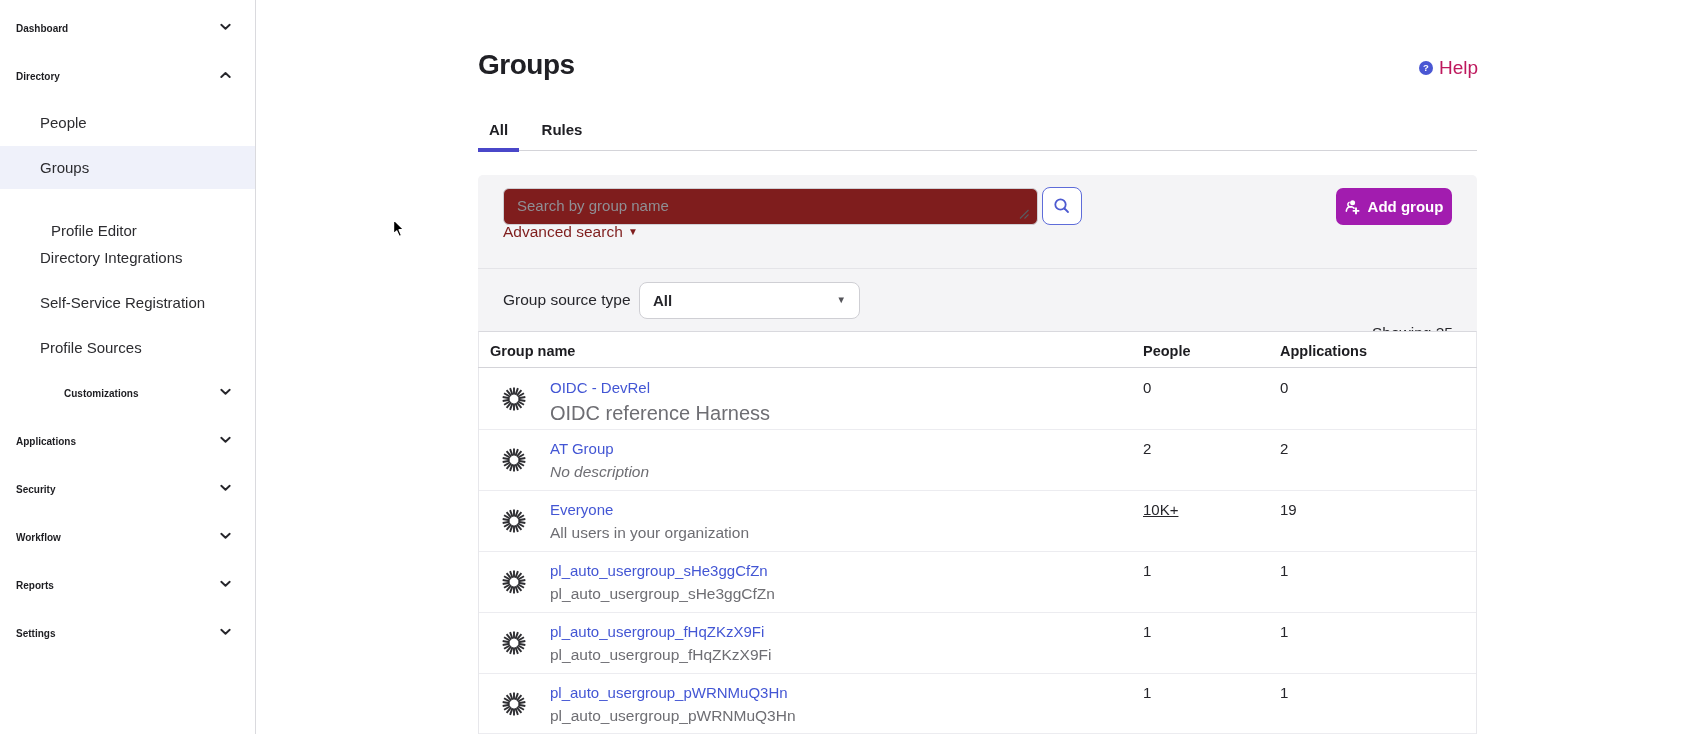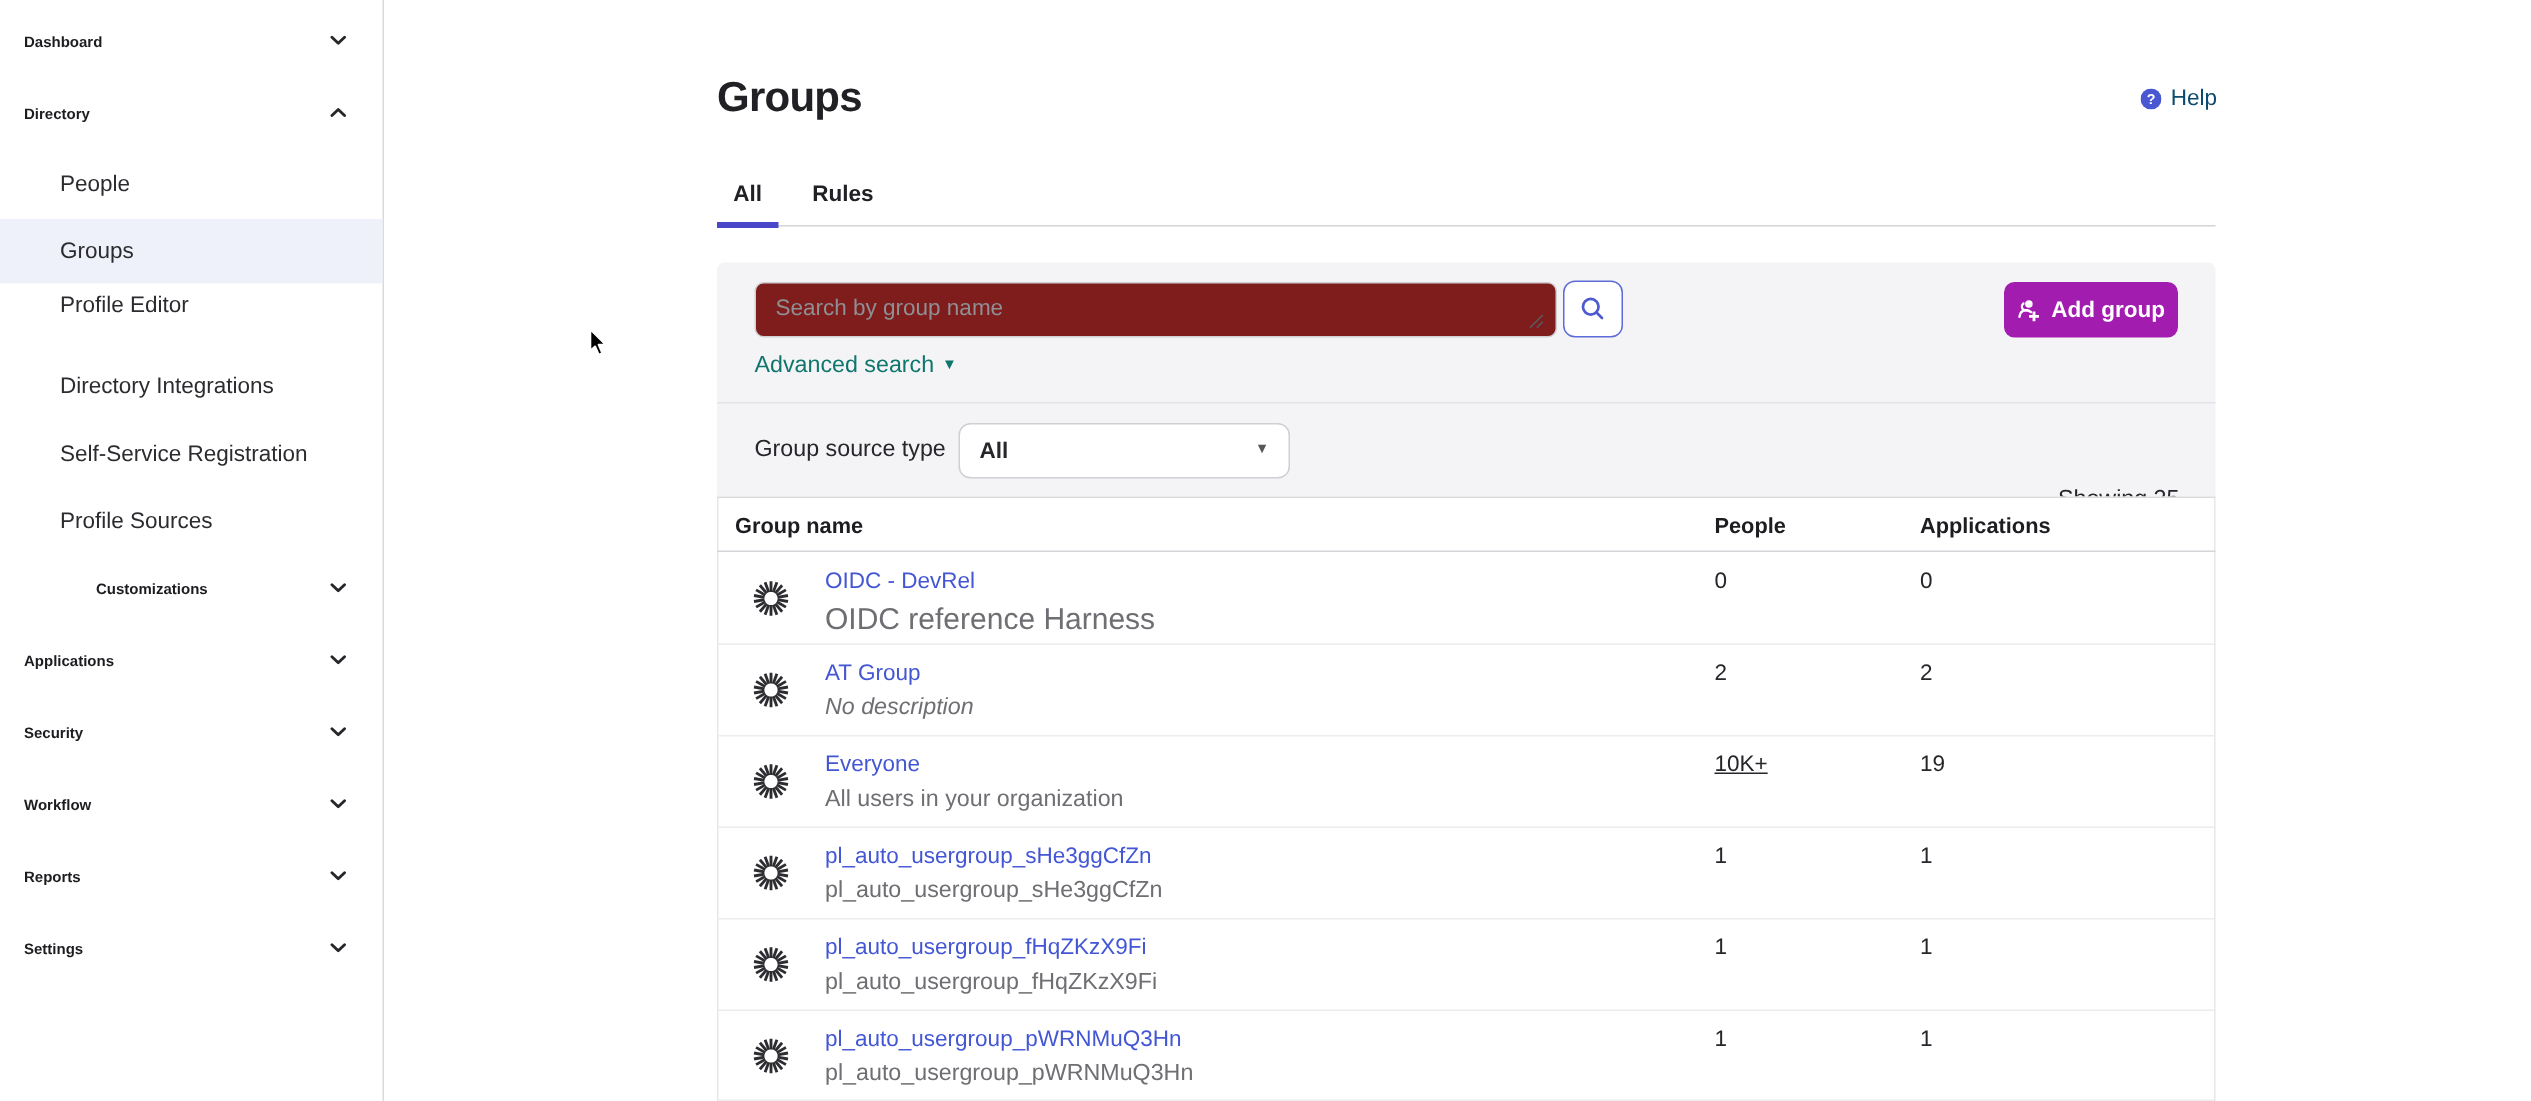--- a/index.html
+++ b/index.html
@@ -21,21 +21,21 @@
     <path d="M1.3 1.8 L5.5 5.8 L9.7 1.8" fill="none" stroke="#26262b" stroke-width="1.9" stroke-linecap="round" stroke-linejoin="round"></path>
   </svg>
 
 <div class="navtop" style="top:67px;">Directory</div>
 <svg class="chev" style="top:71px;" width="11" height="8" viewBox="0 0 11 8">
     <path d="M1.3 6 L5.5 2 L9.7 6" fill="none" stroke="#26262b" stroke-width="1.9" stroke-linecap="round" stroke-linejoin="round"></path>
   </svg>
 
 <div class="navsub" style="top:113px;">People</div>
 <div class="navsub" style="top:158px;">Groups</div>
-<div class="navsub" style="top:194px;">Profile Editor</div>
+<div class="navsub" style="top:221px;margin-left:11px;">Profile Editor</div>
 <div class="navsub" style="top:248px;">Directory Integrations</div>
 <div class="navsub" style="top:293px;">Self-Service Registration</div>
 <div class="navsub" style="top:338px;">Profile Sources</div>
 
 <div class="navtop" style="top:384px;margin-left:48px;">Customizations</div>
 <svg class="chev" style="top:388px;" width="11" height="8" viewBox="0 0 11 8">
     <path d="M1.3 1.8 L5.5 5.8 L9.7 1.8" fill="none" stroke="#26262b" stroke-width="1.9" stroke-linecap="round" stroke-linejoin="round"></path>
   </svg>
 
 <div class="navtop" style="top:432px;">Applications</div>
@@ -63,21 +63,21 @@
     <path d="M1.3 1.8 L5.5 5.8 L9.7 1.8" fill="none" stroke="#26262b" stroke-width="1.9" stroke-linecap="round" stroke-linejoin="round"></path>
   </svg>
 
 <div class="abs" style="left:478px;top:49px;font-size:28px;font-weight:bold;color:#202025;letter-spacing:-0.5px;">Groups</div>
 
 <div class="abs" style="top:57px;right:209px;display:flex;align-items:center;gap:6px;">
   <svg width="14" height="14" viewBox="0 0 14 14">
       <circle cx="7" cy="7" r="7" fill="#4a57d3"></circle>
       <text x="7" y="10.2" font-size="9.5" font-weight="bold" fill="#fff" text-anchor="middle" font-family="Liberation Sans">?</text>
     </svg>
-  <span style="font-size:15px;color:#0c4a6e;">Help</span>
+  <span style="font-size:19px;color:#be185d;">Help</span>
 </div>
 
 <div class="abs" style="left:478px;top:121px;width:41px;text-align:center;font-size:15px;font-weight:bold;color:#202025;">All</div>
 <div class="abs" style="left:532px;top:121px;width:60px;text-align:center;font-size:15px;font-weight:bold;color:#202025;">Rules</div>
 <div class="abs" style="left:478px;top:150px;width:999px;height:1px;background:#d4d4d9;"></div>
 <div class="abs" style="left:478px;top:148px;width:41px;height:4px;background:#4a47c9;"></div>
 
 <div class="abs" style="left:478px;top:175px;width:999px;height:156px;background:#f4f4f6;border-radius:5px 5px 0 0;"></div>
 <div class="abs" style="left:478px;top:268px;width:999px;height:1px;background:#e4e4e8;"></div>
 
@@ -98,21 +98,21 @@
 <div class="abs" style="left:1336px;top:188px;width:116px;height:37px;background:#a21caf;border-radius:7px;display:flex;align-items:center;justify-content:center;gap:7px;">
   <svg width="16" height="17" viewBox="0 0 16 17">
     <circle cx="7.6" cy="4.7" r="2.5" fill="#fff"></circle>
     <path d="M4.6 4.1 a2.5 2.5 0 1 0 2.5 4.2" fill="none" stroke="#fff" stroke-width="1.5"></path>
     <path d="M1.3 13.2 c0.3 -2.8 2 -4.4 4.4 -4.4 c1.3 0 2.5 0.5 3.3 1.3" fill="none" stroke="#fff" stroke-width="1.6" stroke-linecap="round"></path>
     <path d="M11 9.6 v6.6 M7.7 12.9 h6.6" stroke="#fff" stroke-width="1.9"></path>
   </svg>
   <span style="font-size:15px;font-weight:bold;color:#fff;">Add group</span>
 </div>
 
-<div class="abs" style="left:503px;top:235px;font-size:15.5px;color:#0f766e;">Advanced search <span style="font-size:10px;position:relative;top:-2px;margin-left:1px;">▼</span></div>
+<div class="abs" style="left:503px;top:223px;font-size:15.5px;color:#7f1d1d;">Advanced search <span style="font-size:10px;position:relative;top:-2px;margin-left:1px;">▼</span></div>
 
 <div class="abs" style="left:503px;top:291px;font-size:15.5px;color:#26262b;">Group source type</div>
 <div class="abs" style="left:639px;top:282px;width:221px;height:37px;background:#fff;border:1px solid #cfcfd4;border-radius:8px;">
   <div style="position:absolute;left:13px;top:9px;font-size:15px;font-weight:bold;color:#26262b;">All</div>
   <span style="position:absolute;right:13px;top:11px;font-size:9.5px;color:#55555a;">▼</span>
 </div>
 <div class="abs" style="top:291px;right:234px;font-size:15.5px;color:#26262b;margin-top:33px;">Showing 25</div>
 
 <div class="abs" style="left:478px;top:331px;width:999px;height:403px;background:#fff;border-left:1px solid #e7e7eb;border-right:1px solid #e7e7eb;border-top:1px solid #d9d9de;"></div>
 <div class="abs" style="left:478px;top:367px;width:999px;height:1px;background:#d4d4d9;"></div>

